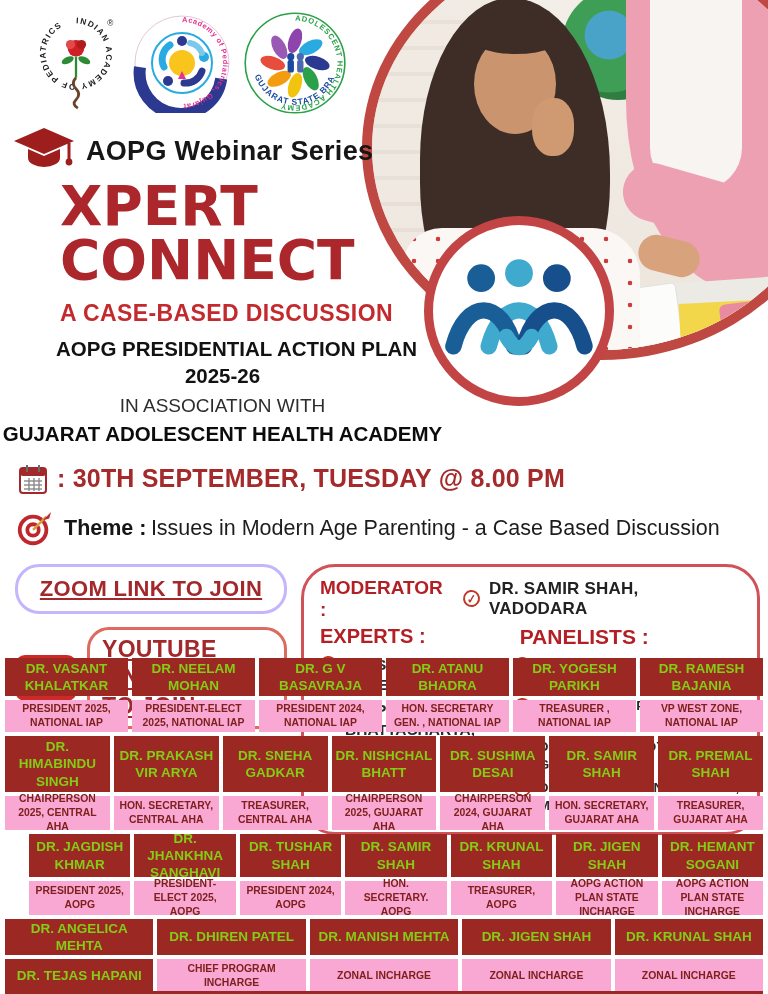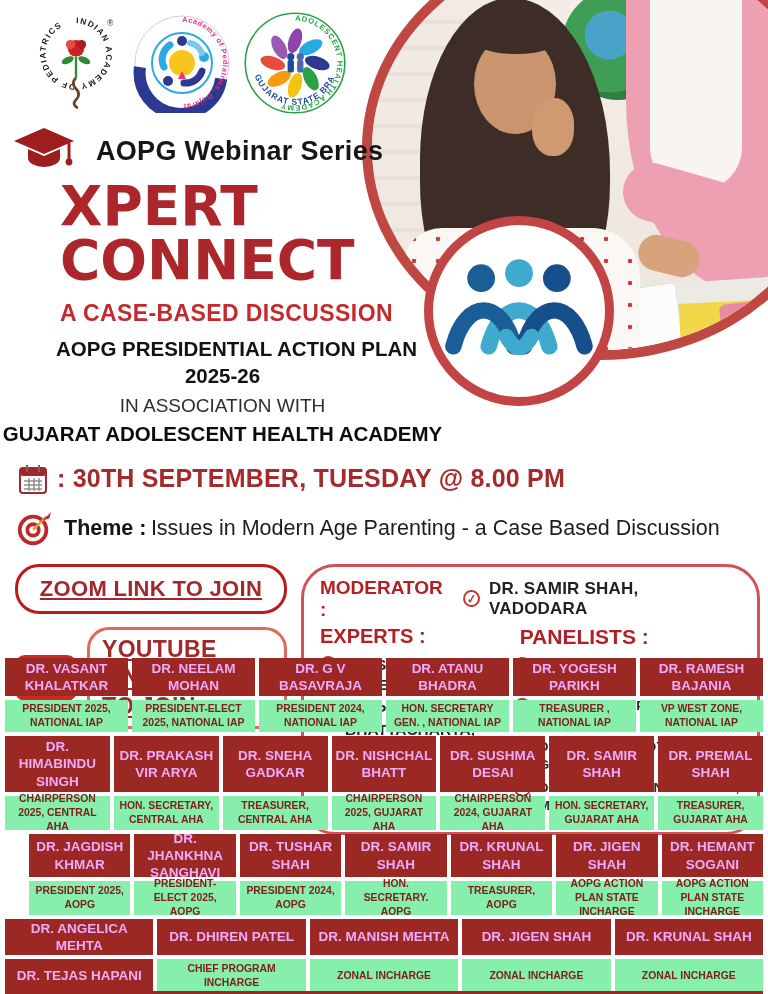--- a/index.html
+++ b/index.html
@@ -46,39 +46,39 @@
     transform:rotate(-7deg); border-radius:6px; }
   
   .people-circle {
     position:absolute; left:424px; top:216px; width:190px; height:190px; z-index:2;
     background:#fff; border:9px solid #c24444; border-radius:50%;
     display:flex; align-items:center; justify-content:center;
   }
   
   .left-col { position:relative; z-index:3; width:445px; }
   .logos { display:flex; align-items:center; gap:10px; padding:10px 0 0 30px; }
-  .series { display:flex; align-items:center; gap:20px; margin:10px 0 0 12px; }
+  .series { display:flex; align-items:center; gap:10px; margin:10px 0 0 12px; }
   .series-label { font-size:27px; font-weight:800; color:#161616; letter-spacing:.3px; }
   .title { margin:4px 0 0 60px; font-family:"DejaVu Sans","Liberation Sans",sans-serif;
     font-weight:bold; font-size:55px; line-height:.98; color:#AC272B; }
   .subtitle { margin:12px 0 0 60px; font-size:23px; font-weight:800; color:#C32A2E; letter-spacing:.4px; }
   .plan { width:473px; text-align:center; margin-top:10px; font-weight:800; font-size:20.5px; color:#121212; }
   .plan2 { width:445px; text-align:center; margin-top:3px; font-weight:800; font-size:20.5px; color:#121212; }
   .assoc { width:445px; text-align:center; margin-top:7px; font-size:19px; color:#2d2d2d; }
   .org { width:445px; text-align:center; margin-top:5px; font-size:20.5px; font-weight:800; color:#0c0c0c; }
   
   .date-row { position:relative; z-index:3; display:flex; align-items:center; gap:9px; margin:17px 0 0 18px; }
   .date-text { font-size:25px; font-weight:800; color:#A52A2B; letter-spacing:.2px; }
   .theme-row { position:relative; z-index:3; display:flex; align-items:center; gap:11px; margin:15px 0 0 15px; }
   .theme-label { font-size:21.5px; font-weight:800; color:#161616; }
   .theme-text { font-size:21.5px; color:#1d1d1d; }
   
   .mid { position:relative; z-index:3; display:flex; gap:14px; align-items:flex-start; margin-top:16px; padding:0 8px 0 15px; }
   .links { width:272px; flex-shrink:0; }
-  .zoom-btn { border:3px solid #b91c1c; border-radius:24px; padding:9px 10px; text-align:center; margin-bottom:13px; cursor:pointer; }
+  .zoom-btn { border:3px solid #c4b5fd; border-radius:24px; padding:9px 10px; text-align:center; margin-bottom:13px; cursor:pointer; }
   .link-text { font-weight:800; font-size:22px; color:#A3282B; text-decoration:underline; letter-spacing:.3px; }
   .yt-row { display:flex; gap:10px; align-items:center; }
   .yt-icon { width:62px; height:46px; background:#CD2A27; border-radius:10px; flex-shrink:0;
     display:flex; align-items:center; justify-content:center; cursor:pointer; }
   .yt-tri { width:0; height:0; border-left:18px solid #fff; border-top:11px solid transparent; border-bottom:11px solid transparent; margin-left:4px; }
   .yt-btn { flex:1; border:3px solid #DC6A5E; border-radius:22px; padding:5px 12px; cursor:pointer; }
   .yt-btn .link-text { font-size:23px; display:block; line-height:1.25; }
   .panel { flex:1; border:3px solid #D05157; border-radius:34px; padding:10px 16px 12px; }
   .mod-row { display:flex; justify-content:center; gap:9px; align-items:center; }
   .mod-label { color:#B21F24; font-weight:800; font-size:19px; }
@@ -95,24 +95,24 @@
     color:#C0392B; font-size:12px; font-weight:800; display:inline-flex; align-items:center;
     justify-content:center; margin-right:8px; margin-top:1px; transform:rotate(-8deg); }
   .mod-row .chk { margin:0; }
   
   .committee { position:absolute; left:5px; right:5px; top:658px; z-index:3; }
   .cgroup { display:grid; gap:4px; margin-bottom:4px; }
   .cgroup.r1 { grid-template-rows:38px 32px; }
   .cgroup.r2 { grid-template-rows:56px 34px; }
   .cgroup.r3 { grid-template-rows:43px 34px; }
   .cgroup.r4 { grid-template-rows:36px 34px; }
-  .cname { background:#9C2823; color:#f0abfc; font-weight:700; font-size:13.5px;
+  .cname { background:#9C2823; color:#84cc16; font-weight:700; font-size:13.5px;
     display:flex; align-items:center; justify-content:center; text-align:center;
     padding:2px 4px; line-height:1.28; }
-  .ctitle { background:#86efac; color:#7E201C; font-weight:700; font-size:10.4px;
+  .ctitle { background:#f9a8d4; color:#7E201C; font-weight:700; font-size:10.4px;
     display:flex; align-items:center; justify-content:center; text-align:center;
     padding:2px 4px; line-height:1.35; }
   .bottom-sliver { position:absolute; left:5px; right:5px; bottom:0; height:3px; background:#9C2823; z-index:3; }
 </style>
 </head>
 <body>
 
 <div class="page">
 
   <div class="photo-blob">

